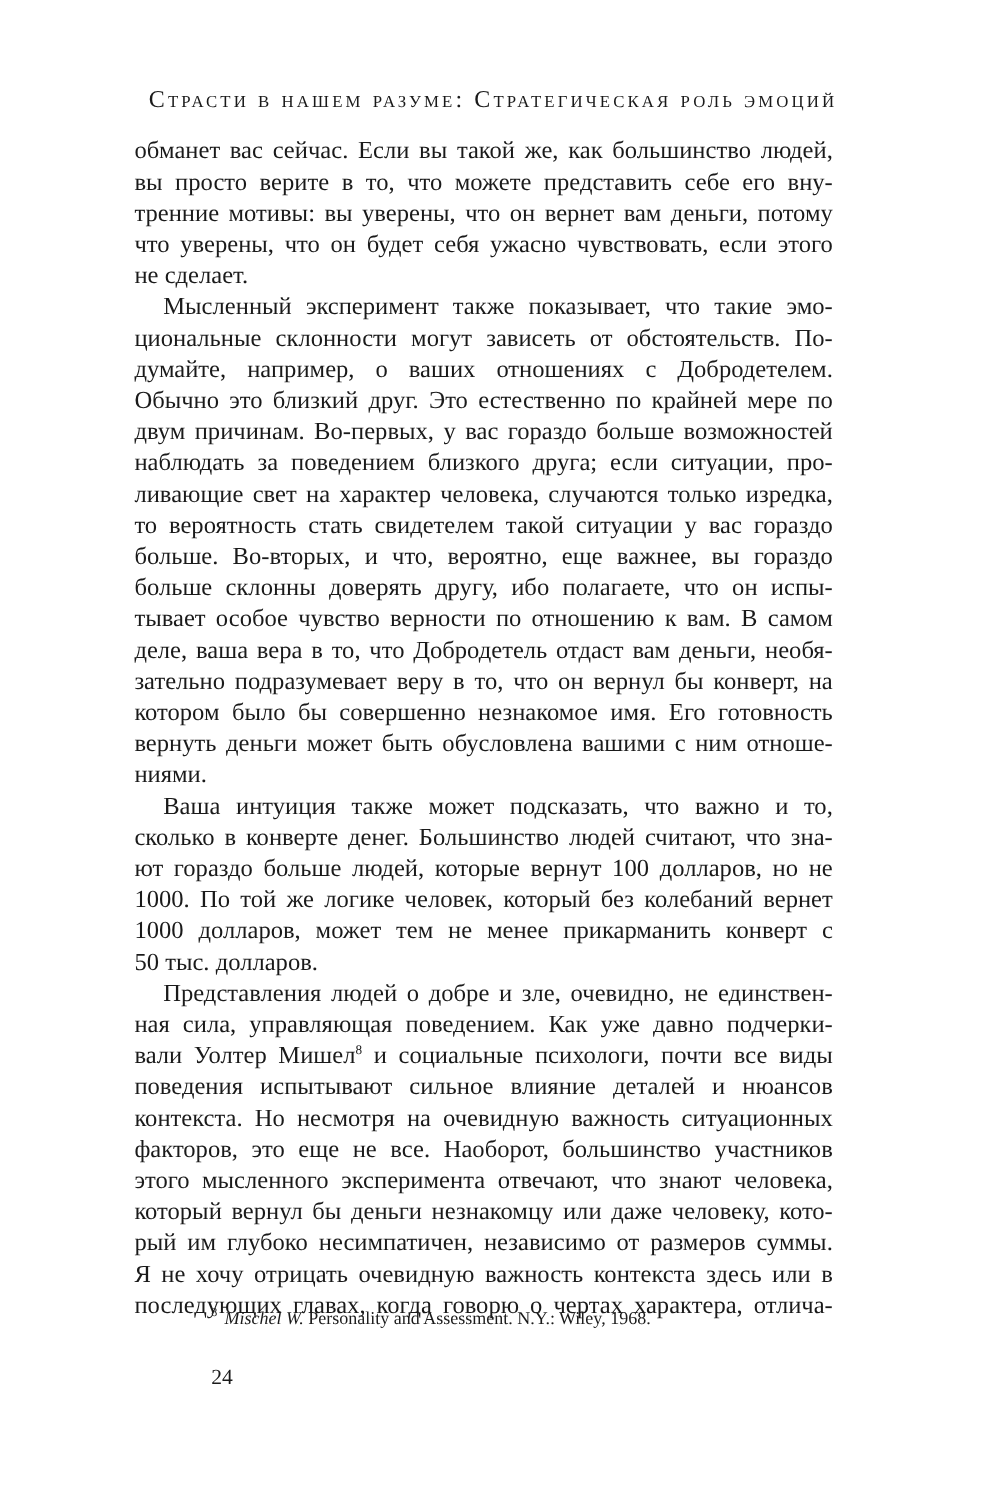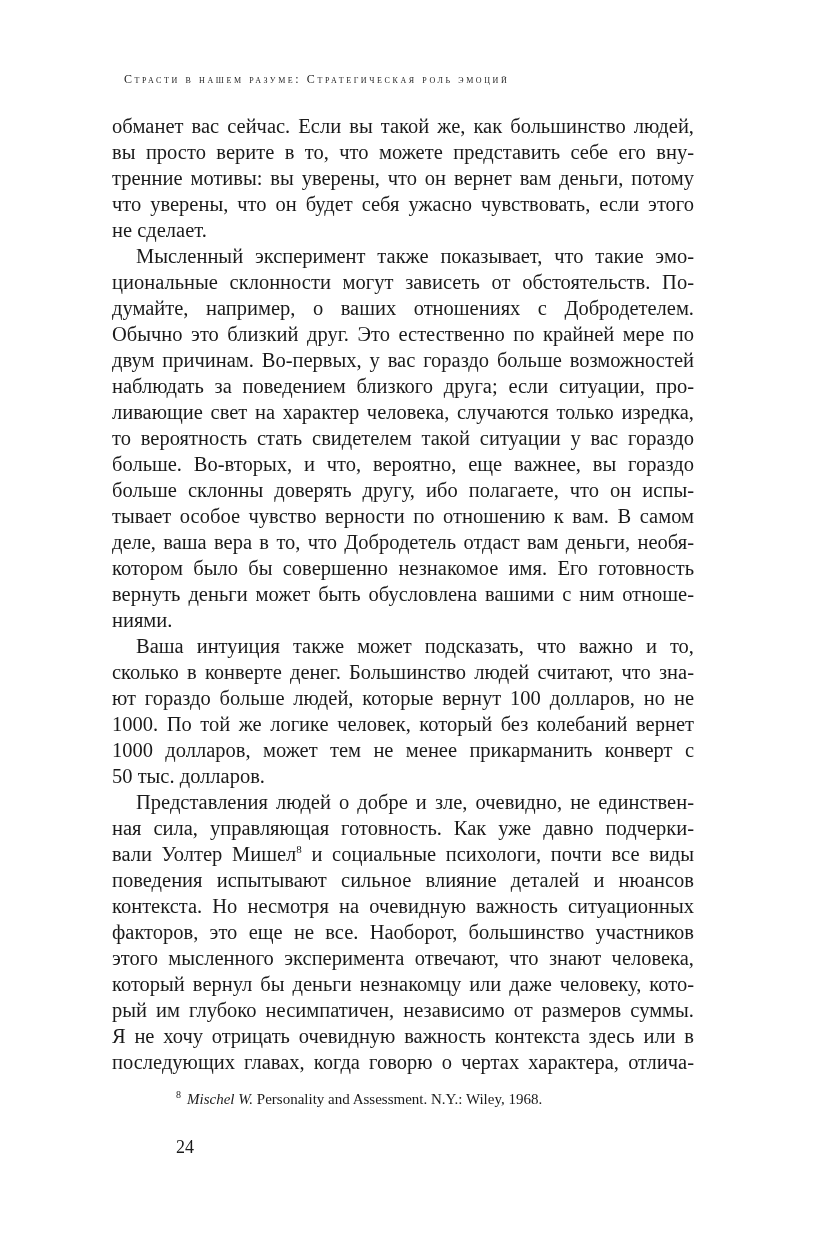--- a/index.html
+++ b/index.html
@@ -1,19 +1,19 @@
 <!DOCTYPE html>
 <html><head>
 <meta charset="utf-8">
 <style>
   html, body { margin: 0; padding: 0; background: #ffffff; }
   body { width: 827px; height: 1240px; position: relative; overflow: hidden;
          font-family: "Liberation Serif", "DejaVu Serif", serif; color: #1a1a1a; }
   .running-head { position: absolute; left: 124px; top: 72px; width: 582px;
-         font-size: 12px; letter-spacing: 2.6px; font-variant: small-caps; white-space: nowrap; }
+         font-size: 20px; letter-spacing: 2.6px; font-variant: small-caps; white-space: nowrap; }
   .body-text { position: absolute; left: 112px; top: 113px; width: 582px; }
   .line { height: 26px; line-height: 26px; font-size: 20.5px; white-space: nowrap;
           text-align: justify; text-align-last: justify; }
   .line.last { text-align-last: left; }
   .line.indent { padding-left: 24px; }
   sup { font-size: 11px; line-height: 0; vertical-align: 8px; }
   .footnote { position: absolute; left: 176px; top: 1065px; font-size: 15px; white-space: nowrap; margin-top: 24px; }
   .footnote .fn-num { font-size: 10px; vertical-align: 6px; margin-right: 6px; }
   .footnote i { font-style: italic; }
   .page-number { position: absolute; left: 176px; top: 1137px; font-size: 18px; text-align: right; }
@@ -37,35 +37,36 @@
       <div class="line">думайте, например, о ваших отношениях с Добродетелем.</div>
       <div class="line">Обычно это близкий друг. Это естественно по крайней мере по</div>
       <div class="line">двум причинам. Во-первых, у вас гораздо больше возможностей</div>
       <div class="line">наблюдать за поведением близкого друга; если ситуации, про-</div>
       <div class="line">ливающие свет на характер человека, случаются только изредка,</div>
       <div class="line">то вероятность стать свидетелем такой ситуации у вас гораздо</div>
       <div class="line">больше. Во-вторых, и что, вероятно, еще важнее, вы гораздо</div>
       <div class="line">больше склонны доверять другу, ибо полагаете, что он испы-</div>
       <div class="line">тывает особое чувство верности по отношению к вам. В самом</div>
       <div class="line">деле, ваша вера в то, что Добродетель отдаст вам деньги, необя-</div>
+      <div class="line">зательно подразумевает веру в то, что он вернул бы конверт, на</div>
       <div class="line">котором было бы совершенно незнакомое имя. Его готовность</div>
       <div class="line">вернуть деньги может быть обусловлена вашими с ним отноше-</div>
       <div class="line last">ниями.</div>
     </div>
     <div>
       <div class="line indent">Ваша интуиция также может подсказать, что важно и то,</div>
       <div class="line">сколько в конверте денег. Большинство людей считают, что зна-</div>
       <div class="line">ют гораздо больше людей, которые вернут 100 долларов, но не</div>
       <div class="line">1000. По той же логике человек, который без колебаний вернет</div>
       <div class="line">1000 долларов, может тем не менее прикарманить конверт с</div>
       <div class="line last">50 тыс. долларов.</div>
     </div>
     <div>
       <div class="line indent">Представления людей о добре и зле, очевидно, не единствен-</div>
-      <div class="line">ная сила, управляющая готовность. Как уже давно подчерки-</div>
+      <div class="line">ная сила, управляющая поведением. Как уже давно подчерки-</div>
       <div class="line">вали Уолтер Мишел<sup>8</sup> и социальные психологи, почти все виды</div>
       <div class="line">поведения испытывают сильное влияние деталей и нюансов</div>
       <div class="line">контекста. Но несмотря на очевидную важность ситуационных</div>
       <div class="line">факторов, это еще не все. Наоборот, большинство участников</div>
       <div class="line">этого мысленного эксперимента отвечают, что знают человека,</div>
       <div class="line">который вернул бы деньги незнакомцу или даже человеку, кото-</div>
       <div class="line">рый им глубоко несимпатичен, независимо от размеров суммы.</div>
       <div class="line">Я не хочу отрицать очевидную важность контекста здесь или в</div>
       <div class="line">последующих главах, когда говорю о чертах характера, отлича-</div>
     </div>

